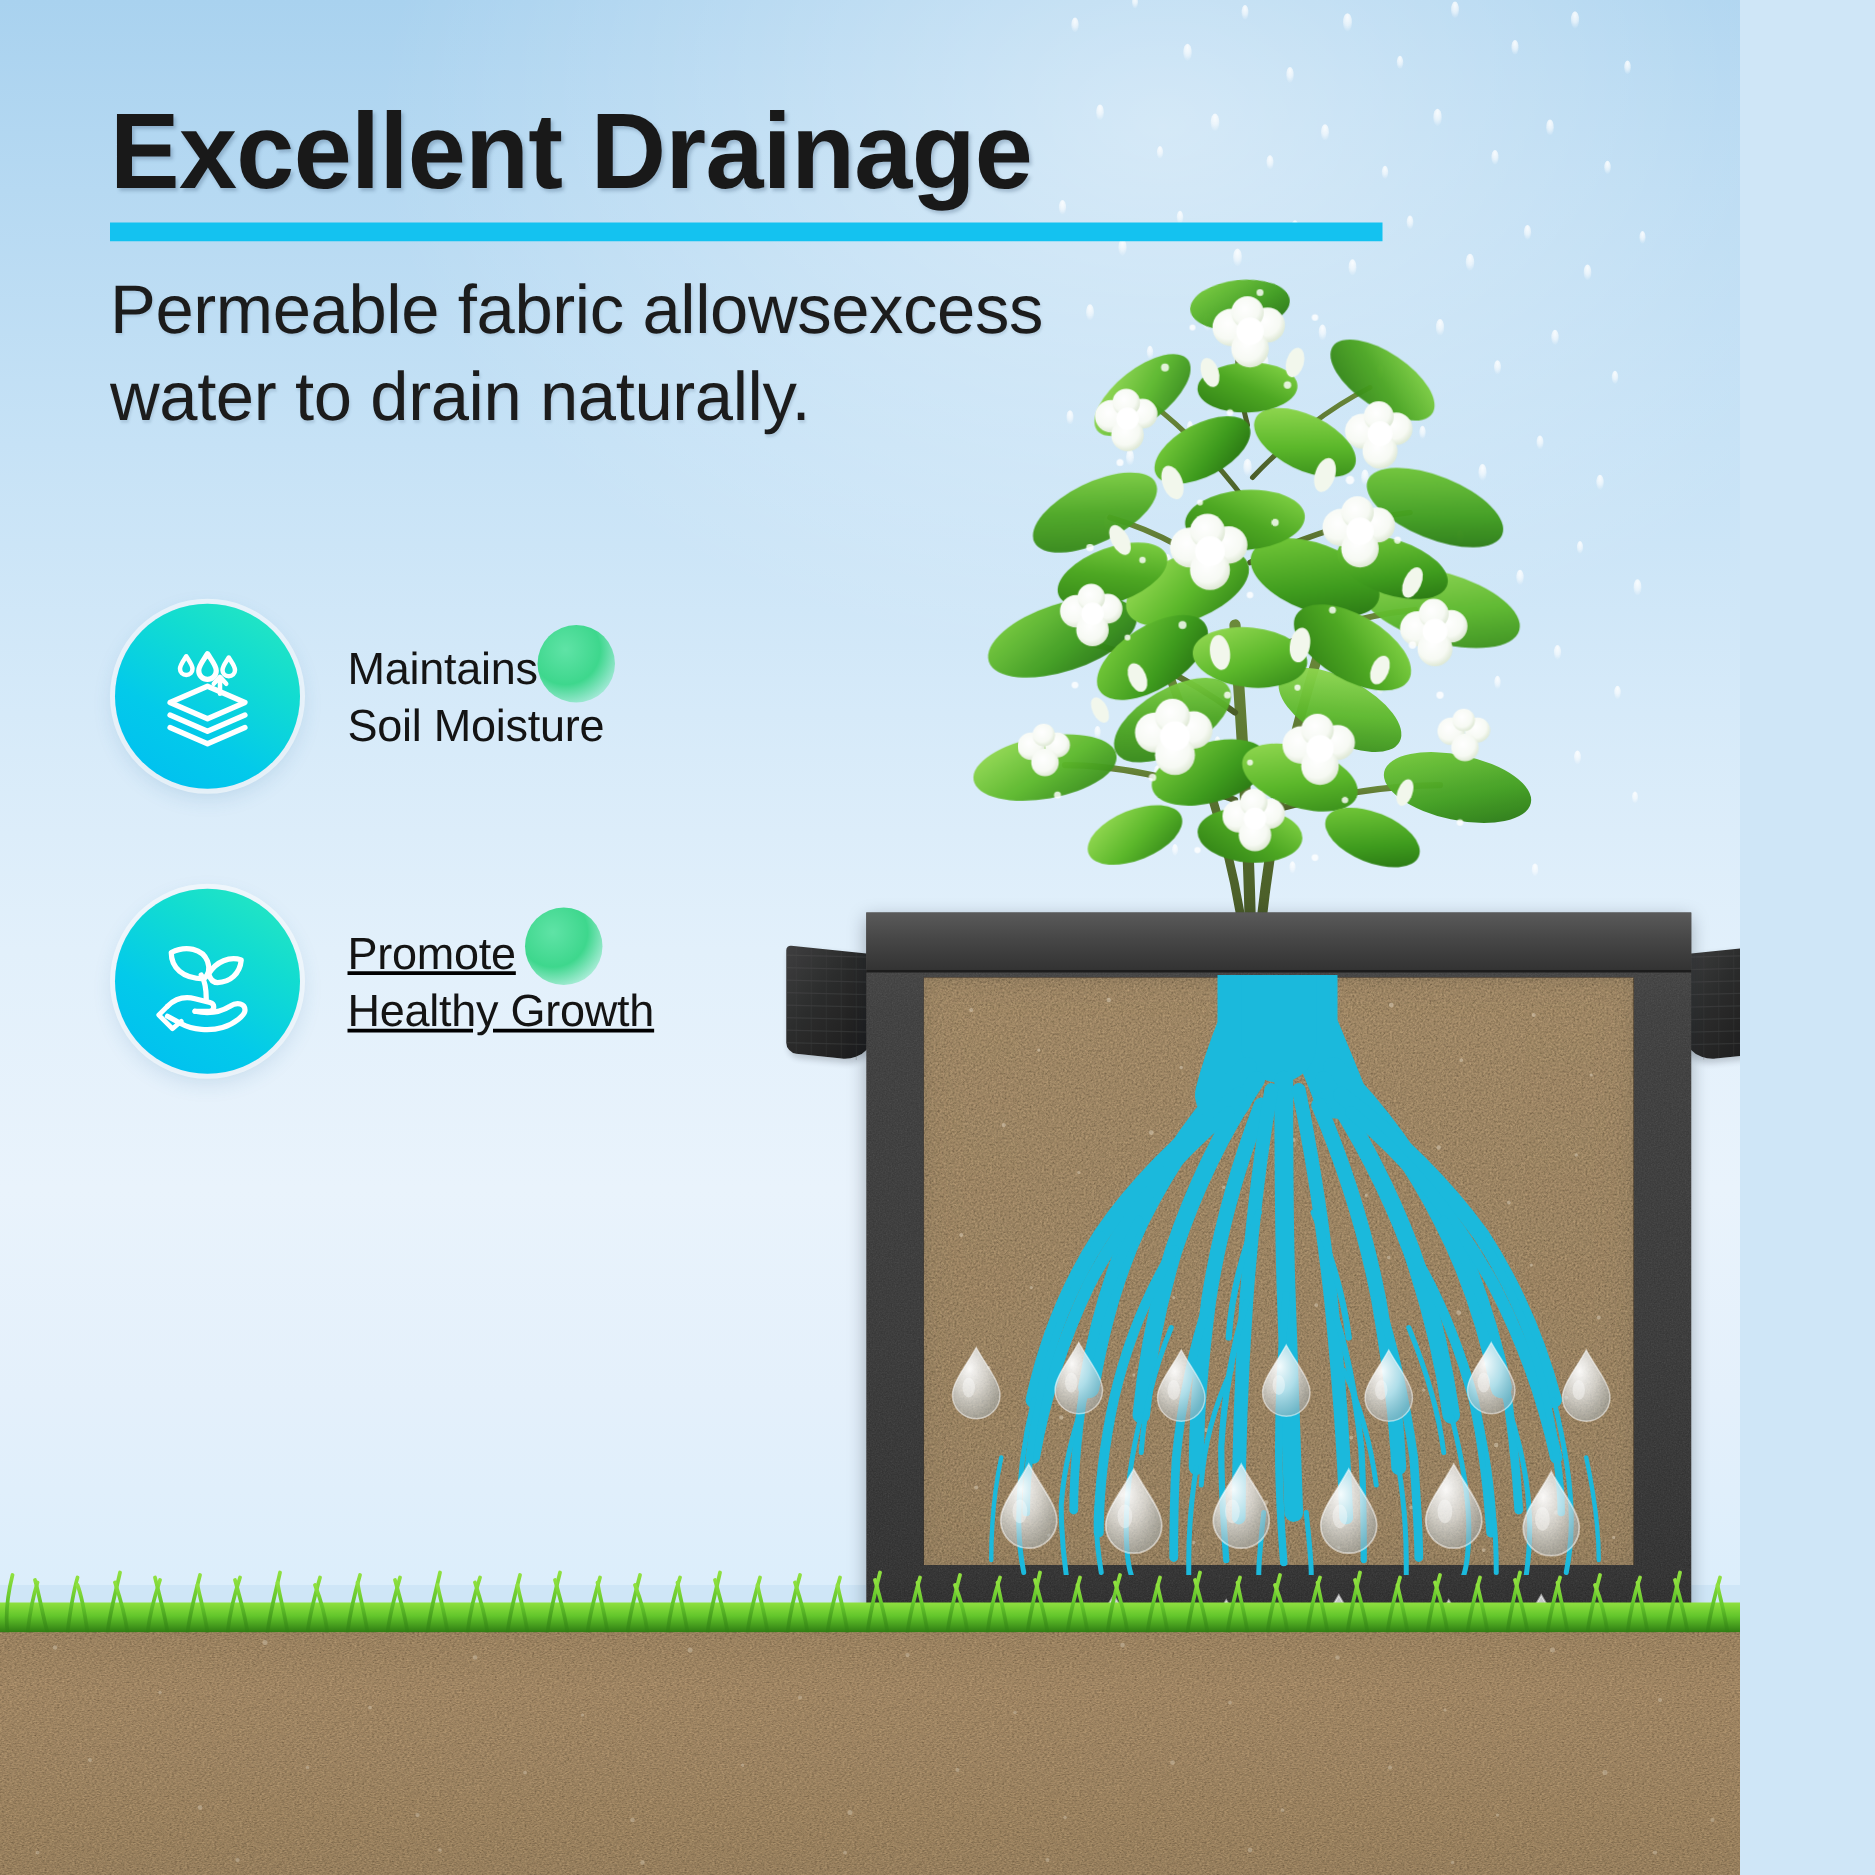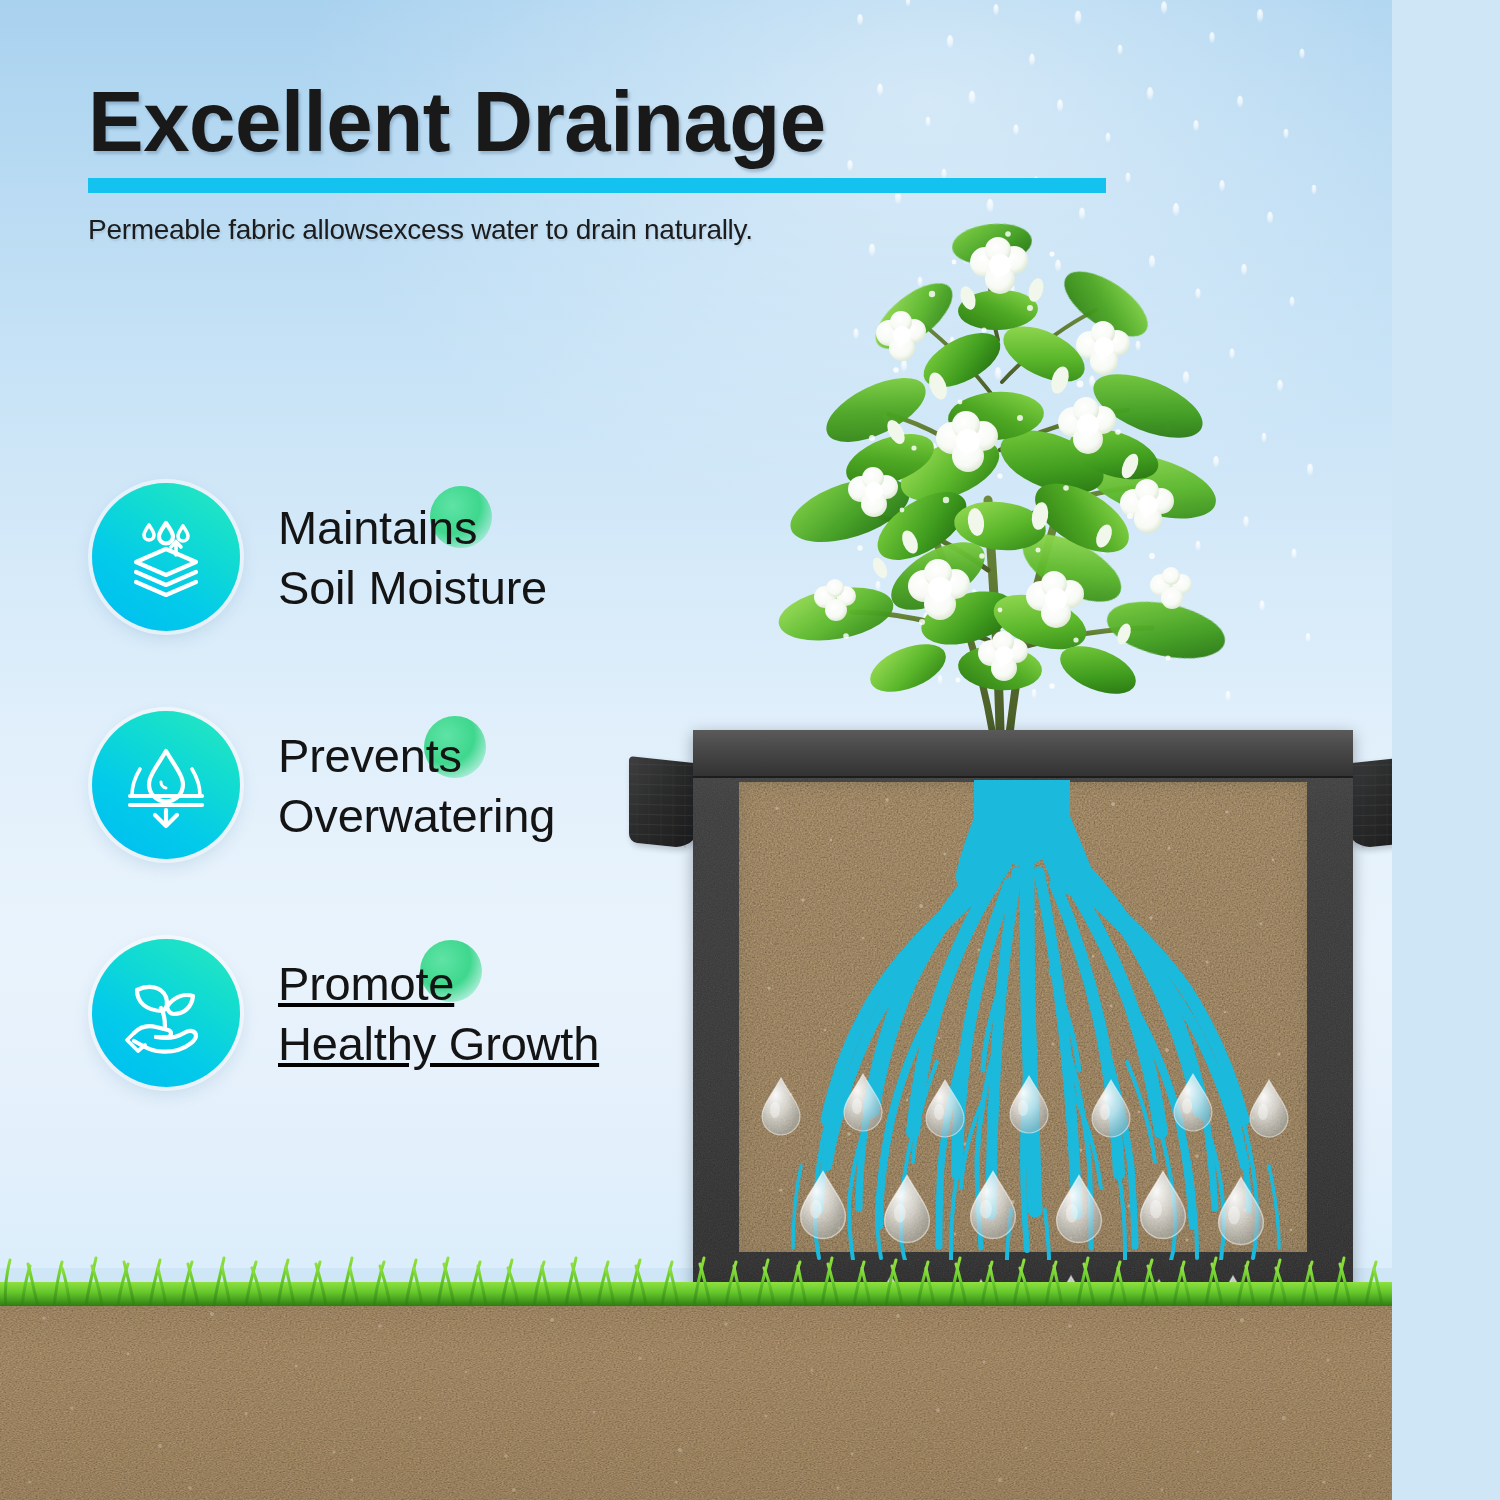--- a/index.html
+++ b/index.html
@@ -70,21 +70,21 @@
   .headline-bar {
     position: absolute;
     left: 0; top: 100px;
     width: 1018px; height: 15px;
     background: #14c2f0;
   }
   .subhead {
     position: absolute;
     left: 88px; top: 212px;
     width: 780px;
-    font-size: 28px;
+    font-size: 55px;
     line-height: 1.28;
     color: #1c1c1c;
     letter-spacing: -0.3px;
     text-shadow: 1px 2px 2px rgba(70,100,130,.18);
   }
 
   
   .features {
     position: absolute;
     left: 92px; top: 482px;
@@ -121,21 +121,21 @@
     position: absolute;
     width: 62px; height: 62px;
     border-radius: 50%;
     background: radial-gradient(circle at 36% 32%, #5fe3a6 0%, #3ed78d 48%, rgba(110,232,178,.50) 78%, rgba(160,240,205,0) 100%);
     z-index: 0;
     pointer-events: none;
   }
   .ftext {
     position: relative;
     z-index: 1;
-    font-size: 47px;
+    font-size: 36px;
     line-height: 1.28;
     color: #141414;
     letter-spacing: -0.2px;
     white-space: pre-line;
   }
 
   
   .ground {
     position: absolute;
     left: 0; top: 1296px;
@@ -993,42 +993,20 @@
           <path d="M18 73 L48 86 L78 73"></path>
         </svg>
       </div>
       <div class="ftext-wrap">
         <div class="accent-dot" style="left:152px; top:-10px;"></div>
         <div class="ftext">Maintains
 Soil Moisture</div>
       </div>
     </div>
 
-    <div class="feature">
-      <div class="ficon">
-        <svg width="96" height="96" viewBox="0 0 96 96" fill="none" stroke="#ffffff" stroke-width="4.2" stroke-linecap="round" stroke-linejoin="round">
-
-          <path d="M48 14 C 57 29 65 39 65 47.5 A17 17 0 0 1 31 47.5 C 31 39 39 29 48 14 Z"></path>
-          <path d="M43 45 A6 6 0 0 0 48 51" stroke-width="3"></path>
-
-          <path d="M22 32 C 16 42 14 52 14 58" stroke-width="3.6"></path>
-          <path d="M74 32 C 80 42 82 52 82 58" stroke-width="3.6"></path>
-
-          <path d="M12 59 L84 59"></path>
-          <path d="M12 68 L84 68"></path>
-
-          <path d="M48 73 L48 88 M37 78 L48 89 L59 78"></path>
-        </svg>
-      </div>
-      <div class="ftext-wrap">
-        <div class="accent-dot" style="left:146px; top:-8px;"></div>
-        <div class="ftext">Prevents
-Overwatering</div>
-      </div>
-    </div>
 
     <div class="feature">
       <div class="ficon">
         <svg width="96" height="96" viewBox="0 0 96 96" fill="none" stroke="#ffffff" stroke-width="4.2" stroke-linecap="round" stroke-linejoin="round">
 
           <path d="M45 46 C 28 46 19 37 19 25 C 31 19 44 22 48 32 C 50 38 49 43 45 46 Z"></path>
 
           <path d="M49 42 C 55 32 66 28 75 31 C 74 42 66 49 56 49 C 52 49 50 46 49 42 Z"></path>
 
           <path d="M47 62 C 47 53 46 48 43 43"></path>

